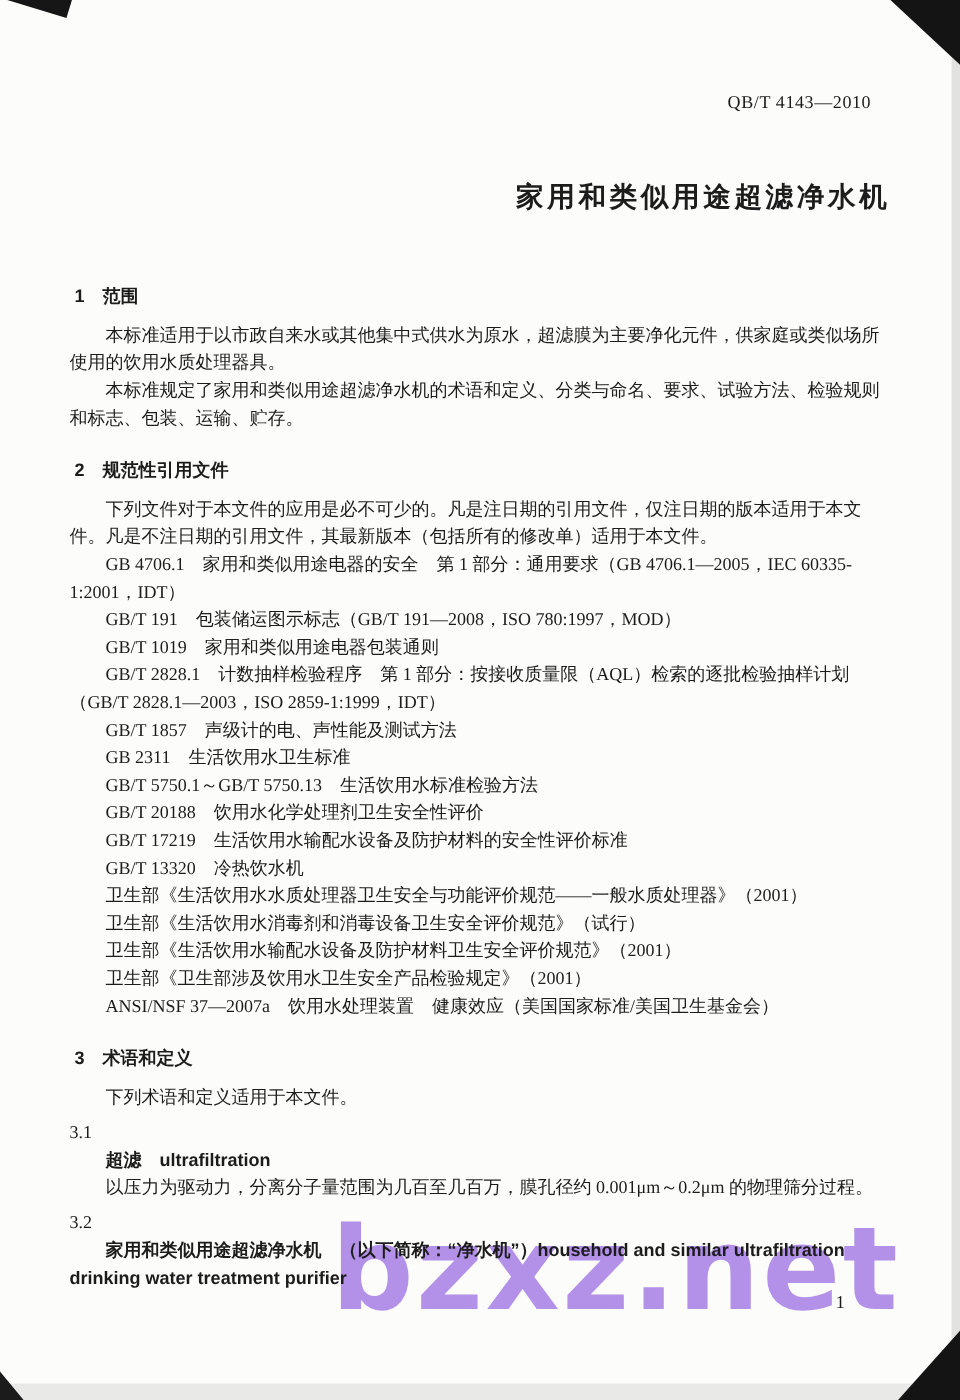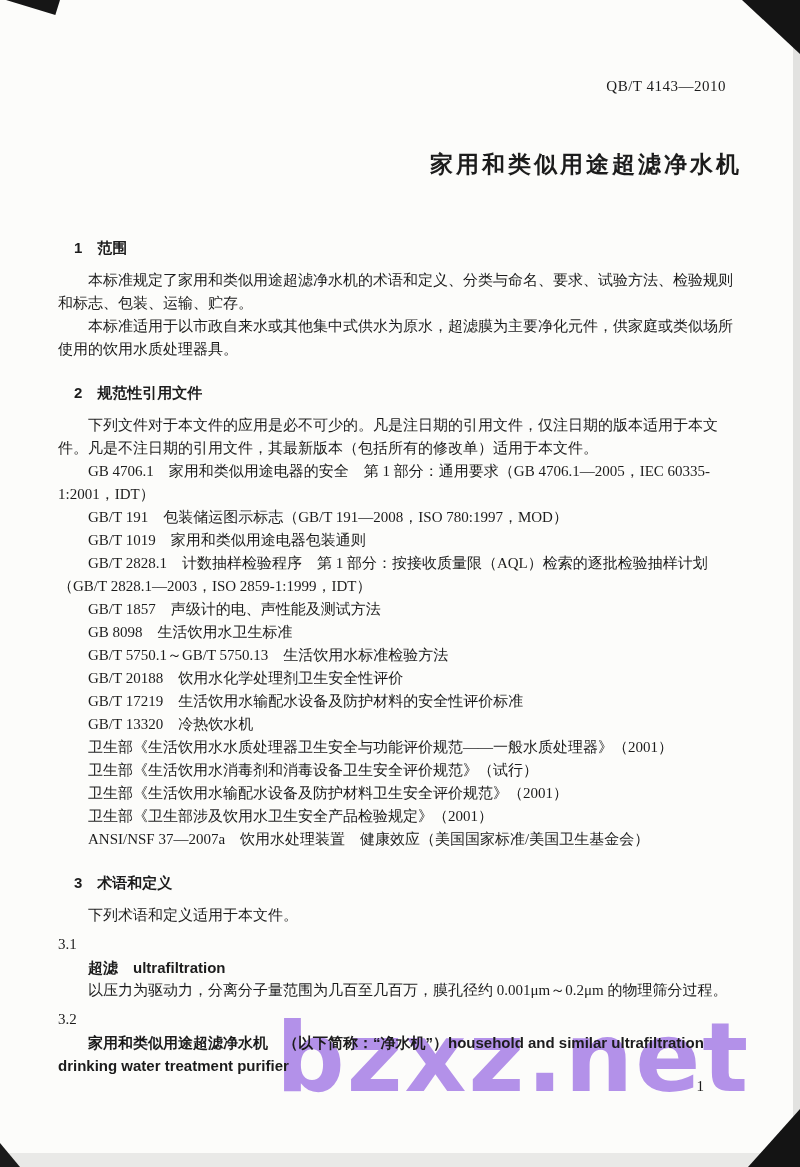--- a/index.html
+++ b/index.html
@@ -66,21 +66,21 @@
   .content {
     margin-top: 56px;
     font-size: 15px;
     line-height: 23px;
     position: relative; z-index: 2;
   }
   .block { margin: 0; }
   .block-heading {
     font-weight: bold;
     font-family: "Liberation Sans", sans-serif;
-    margin: 20px 0 10px 16px;
+    margin: 20px 0 10px 4px;
   }
   .block-heading:first-child { margin-top: 0; }
   .block-para, .block-def, .block-ref { text-indent: 2em; }
   .block-sub { margin-top: 6px; }
   .block-term {
     font-weight: bold;
     font-family: "Liberation Sans", sans-serif;
     text-indent: 2em;
   }
   .watermark {
@@ -110,30 +110,30 @@
 <div class="page">
 
   <div class="watermark">bzxz.net</div>
 
   <div class="doc-number">QB/T 4143—2010</div>
 
   <div class="doc-title">家用和类似用途超滤净水机</div>
 
   <div class="content">
       <p class="block block-heading">1　范围</p>
+      <p class="block block-para">本标准适用于以市政自来水或其他集中式供水为原水，超滤膜为主要净化元件，供家庭或类似场所使用的饮用水质处理器具。</p>
       <p class="block block-para">本标准规定了家用和类似用途超滤净水机的术语和定义、分类与命名、要求、试验方法、检验规则和标志、包装、运输、贮存。</p>
-      <p class="block block-para">本标准适用于以市政自来水或其他集中式供水为原水，超滤膜为主要净化元件，供家庭或类似场所使用的饮用水质处理器具。</p>
       <p class="block block-heading">2　规范性引用文件</p>
       <p class="block block-para">下列文件对于本文件的应用是必不可少的。凡是注日期的引用文件，仅注日期的版本适用于本文件。凡是不注日期的引用文件，其最新版本（包括所有的修改单）适用于本文件。</p>
       <p class="block block-ref">GB 4706.1　家用和类似用途电器的安全　第 1 部分：通用要求（GB 4706.1—2005，IEC 60335-1:2001，IDT）</p>
       <p class="block block-ref">GB/T 191　包装储运图示标志（GB/T 191—2008，ISO 780:1997，MOD）</p>
       <p class="block block-ref">GB/T 1019　家用和类似用途电器包装通则</p>
       <p class="block block-ref">GB/T 2828.1　计数抽样检验程序　第 1 部分：按接收质量限（AQL）检索的逐批检验抽样计划（GB/T 2828.1—2003，ISO 2859-1:1999，IDT）</p>
       <p class="block block-ref">GB/T 1857　声级计的电、声性能及测试方法</p>
-      <p class="block block-ref">GB 8098　生活饮用水卫生标准</p>
+      <p class="block block-ref">GB 2311　生活饮用水卫生标准</p>
       <p class="block block-ref">GB/T 5750.1～GB/T 5750.13　生活饮用水标准检验方法</p>
       <p class="block block-ref">GB/T 20188　饮用水化学处理剂卫生安全性评价</p>
       <p class="block block-ref">GB/T 17219　生活饮用水输配水设备及防护材料的安全性评价标准</p>
       <p class="block block-ref">GB/T 13320　冷热饮水机</p>
       <p class="block block-ref">卫生部《生活饮用水水质处理器卫生安全与功能评价规范——一般水质处理器》（2001）</p>
       <p class="block block-ref">卫生部《生活饮用水消毒剂和消毒设备卫生安全评价规范》（试行）</p>
       <p class="block block-ref">卫生部《生活饮用水输配水设备及防护材料卫生安全评价规范》（2001）</p>
       <p class="block block-ref">卫生部《卫生部涉及饮用水卫生安全产品检验规定》（2001）</p>
       <p class="block block-ref">ANSI/NSF 37—2007a　饮用水处理装置　健康效应（美国国家标准/美国卫生基金会）</p>
       <p class="block block-heading">3　术语和定义</p>

